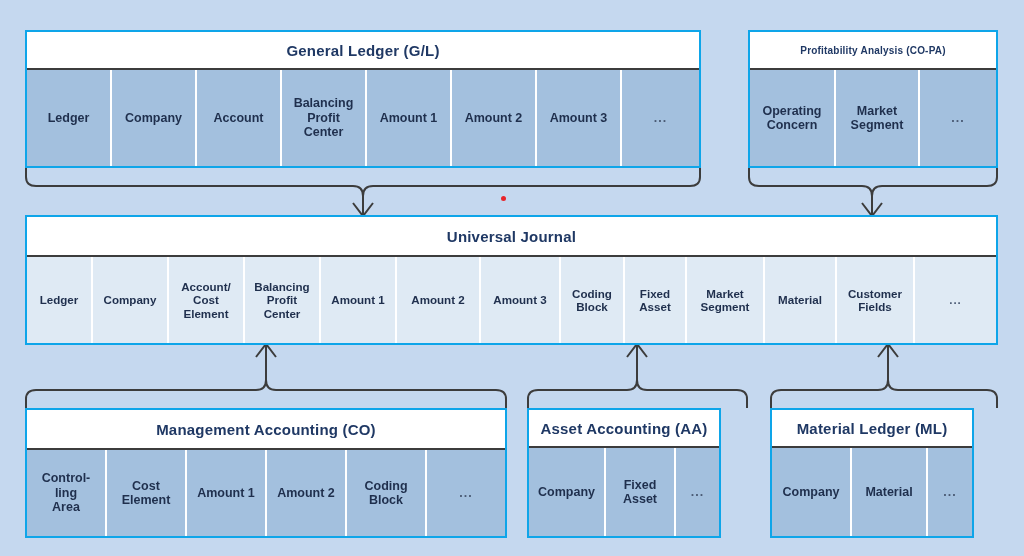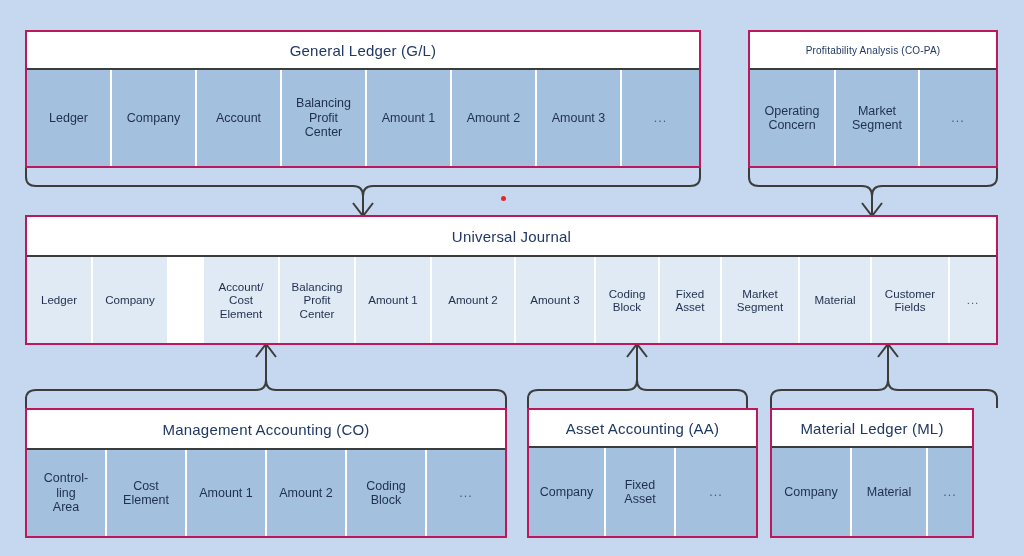--- a/index.html
+++ b/index.html
@@ -19,24 +19,25 @@
     position: absolute;
     left: 0; top: 0;
     width: 1024px;
     height: 556px;
   }
 
   
   .entity {
     position: absolute;
     box-sizing: border-box;
-    border: 2px solid #be185d;
+    border: 2px solid #0ea5e9;
     background: #ffffff;
     display: flex;
     flex-direction: column;
+    font-weight: bold;
   }
   .entity-title {
     flex: 0 0 auto;
     background: #ffffff;
     color: #1f3864;
     font-size: 15px;
     letter-spacing: .2px;
     display: flex;
     align-items: center;
     justify-content: center;
@@ -156,21 +157,21 @@
 Segment</div>
       <div class="field ellipsis">...</div>
     </div>
   </div>
 
   <div class="entity uj" id="box-universal-journal" style="left:25px; top:215px; width:973px; height:130px;">
     <div class="entity-title" style="height:40px;text-align:center;">Universal Journal</div>
     <div class="entity-fields">
       <div class="field" style="flex:0 0 66px;">Ledger</div>
       <div class="field" style="flex:0 0 76px;">Company</div>
-      <div class="field" style="flex:0 0 76px;margin-left:35px;">Account/
+      <div class="field" style="flex:0 0 76px;">Account/
 Cost
 Element</div>
       <div class="field" style="flex:0 0 76px;">Balancing
 Profit
 Center</div>
       <div class="field" style="flex:0 0 76px;">Amount 1</div>
       <div class="field" style="flex:0 0 84px;">Amount 2</div>
       <div class="field" style="flex:0 0 80px;">Amount 3</div>
       <div class="field" style="flex:0 0 64px;">Coding
 Block</div>
@@ -194,21 +195,21 @@
       <div class="field" style="flex:0 0 80px;">Cost
 Element</div>
       <div class="field" style="flex:0 0 80px;">Amount 1</div>
       <div class="field" style="flex:0 0 80px;">Amount 2</div>
       <div class="field" style="flex:0 0 80px;">Coding
 Block</div>
       <div class="field ellipsis">...</div>
     </div>
   </div>
 
-  <div class="entity" id="box-asset-accounting" style="left:527px; top:408px; width:231px; height:130px;">
+  <div class="entity" id="box-asset-accounting" style="left:527px; top:408px; width:194px; height:130px;">
     <div class="entity-title" style="height:38px;">Asset Accounting (AA)</div>
     <div class="entity-fields">
       <div class="field" style="flex:0 0 77px;">Company</div>
       <div class="field" style="flex:0 0 70px;">Fixed
 Asset</div>
       <div class="field ellipsis">...</div>
     </div>
   </div>
 
   <div class="entity" id="box-material-ledger" style="left:770px; top:408px; width:204px; height:130px;">

